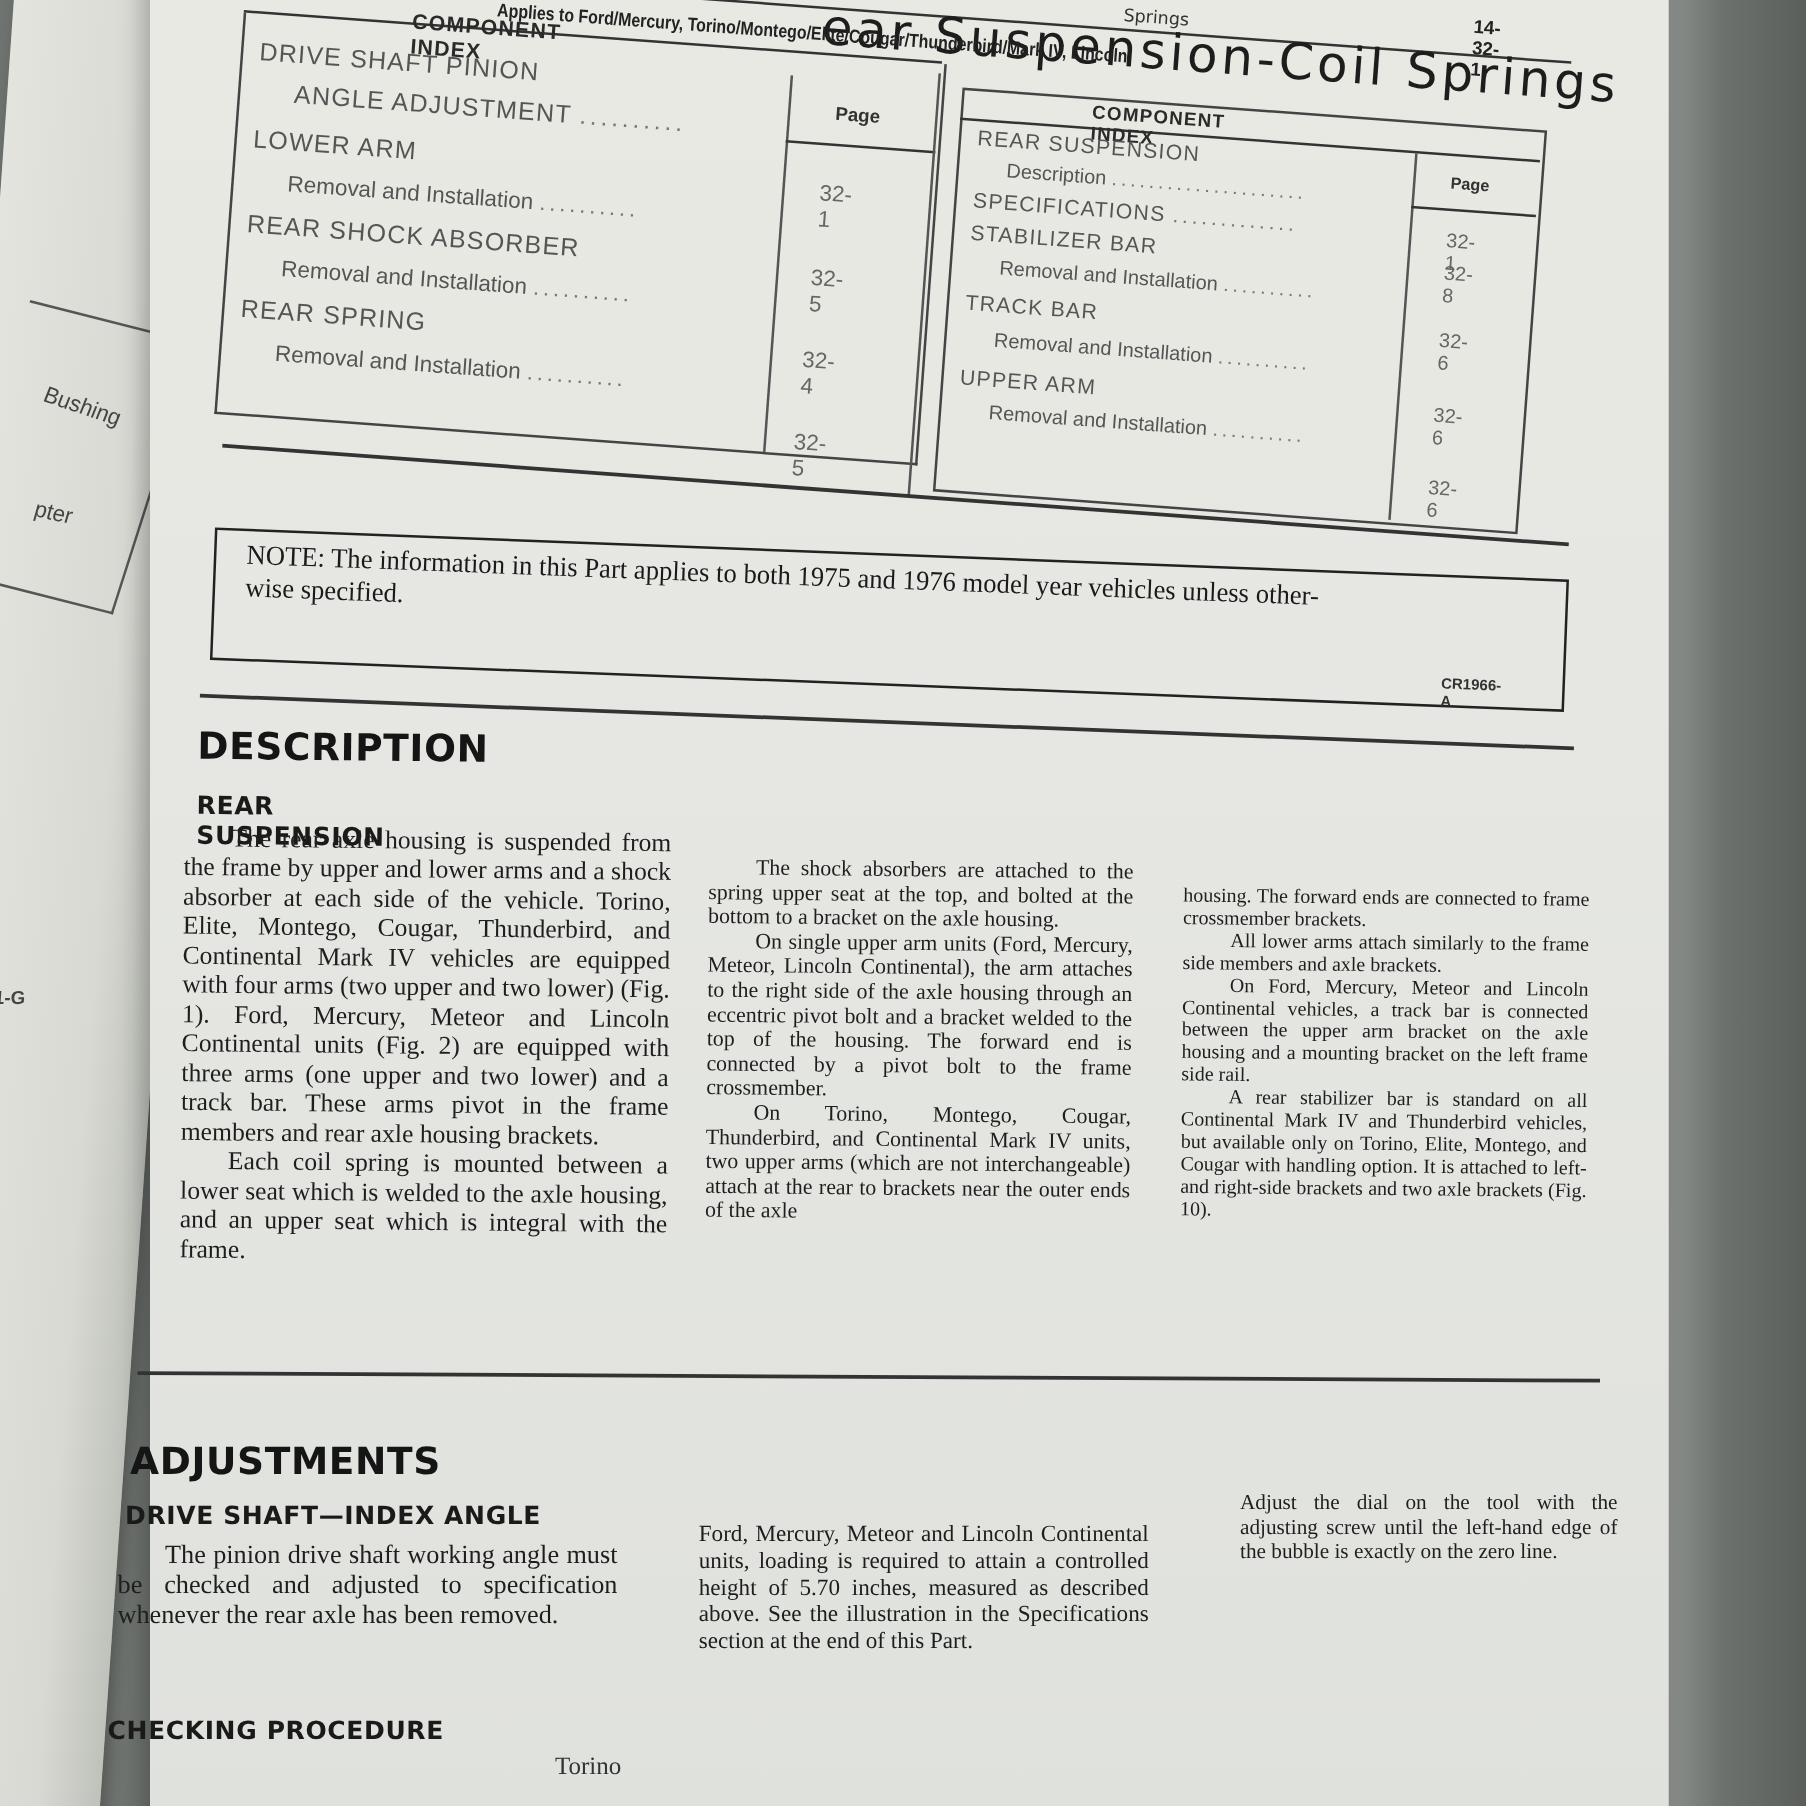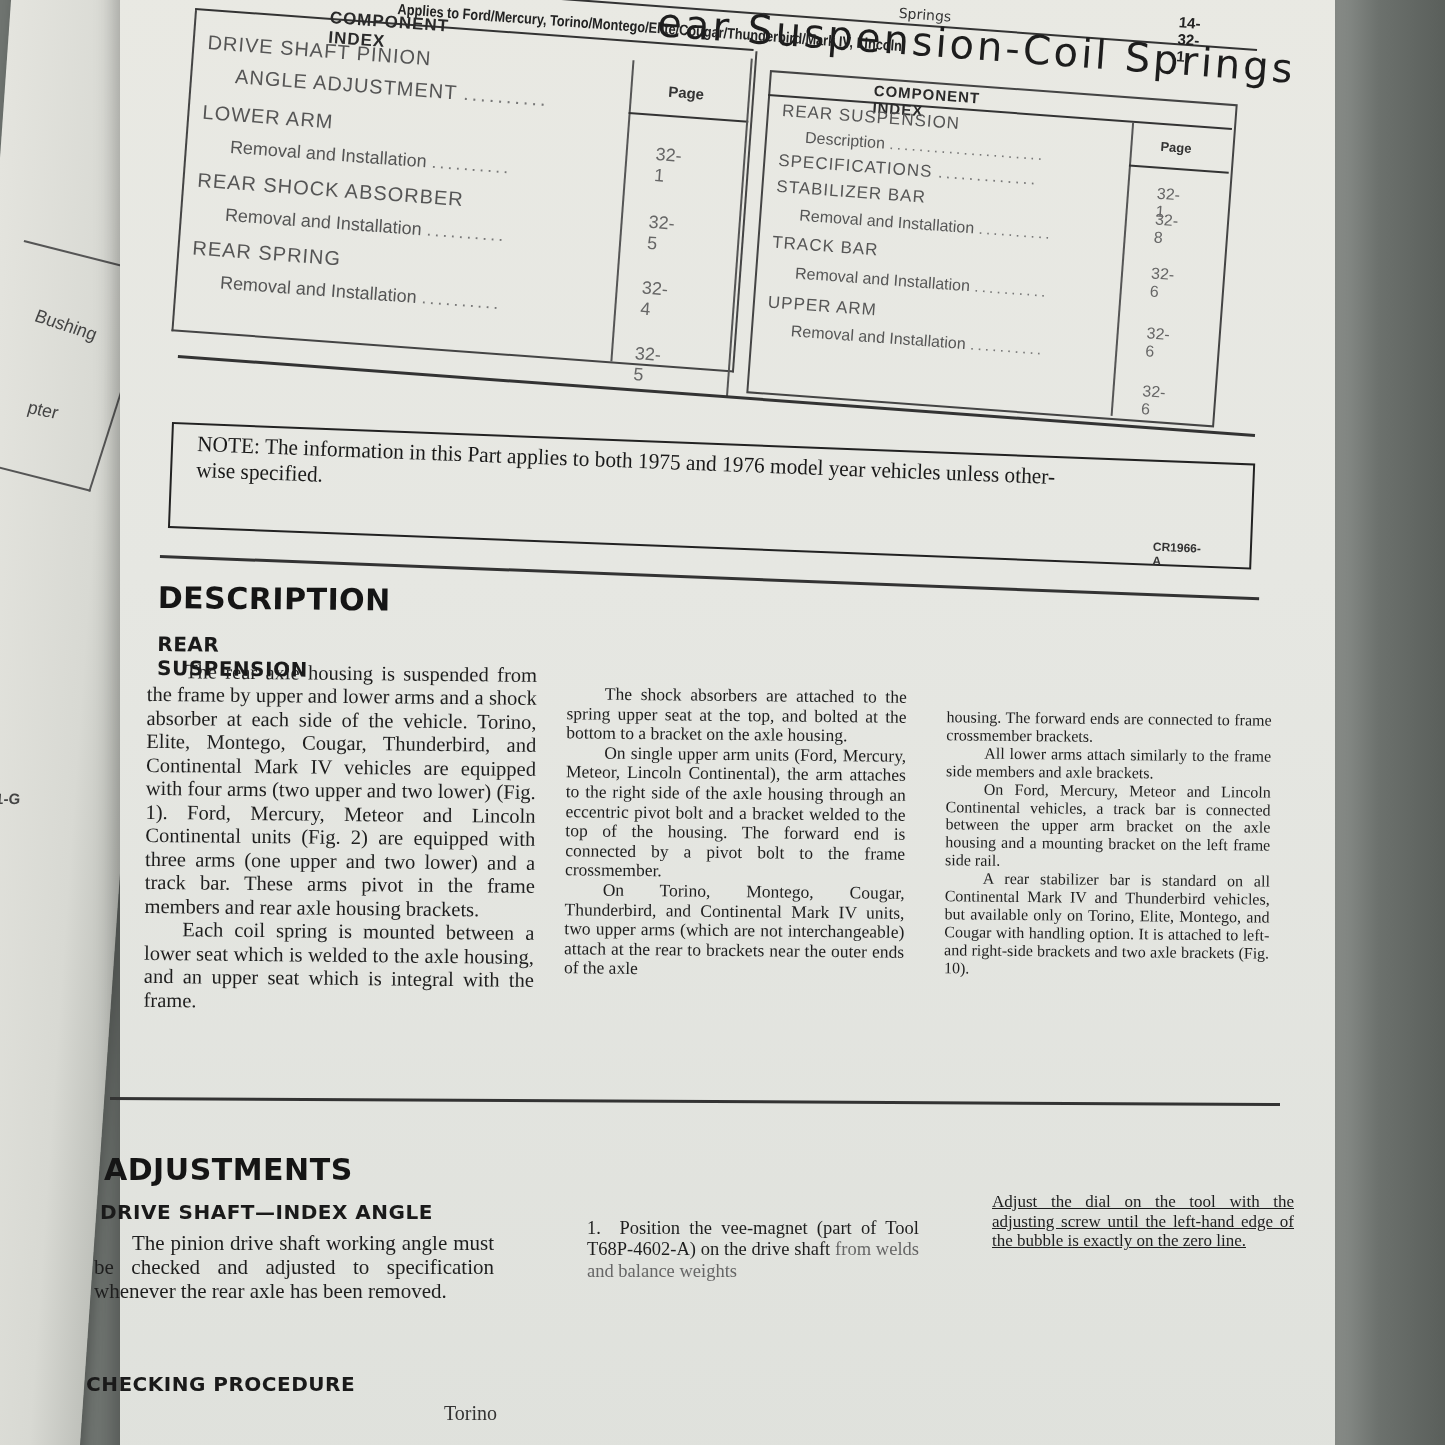--- a/index.html
+++ b/index.html
@@ -199,23 +199,23 @@
         <div class="h1" style="position:absolute; left:0; top:12px; white-space:nowrap;">ADJUSTMENTS</div>
         <div class="h2" style="position:absolute; left:-4px; top:60px; white-space:nowrap;">DRIVE SHAFT—INDEX ANGLE</div>
 
         <div class="col" style="left:-10px; top:92px; width:400px; font-size:21px; line-height:1.14;">
           <p>The pinion drive shaft working angle must be checked and adjusted to specification whenever the rear axle has been removed.</p>
         </div>
         <div class="h2" style="position:absolute; left:-18px; top:232px; white-space:nowrap;">CHECKING PROCEDURE</div>
         <span style="position:absolute; left:340px; top:262px; font-size:20px; color:#333;">Torino</span>
 
         <div class="col" style="left:455px; top:78px; width:360px; font-size:18.5px; line-height:1.15;">
-          <p class="noindent step"><span>1.</span>&nbsp;&nbsp;<span>Position the vee-magnet (part of Tool T68P-4602-A) on the drive shaft</span> <span style="color:#666;">from welds and balance weights</span></p>
+          <p class="noindent">Ford, Mercury, Meteor and Lincoln Continental units, loading is required to attain a controlled height of 5.70 inches, measured as described above. See the illustration in the Specifications section at the end of this Part.</p>
         </div>
 
         <div class="col" style="left:860px; top:52px; width:330px; font-size:17px; line-height:1.16;">
-          <p class="noindent" style="padding-left:28px;text-decoration:underline;">Adjust the dial on the tool with the adjusting screw until the left-hand edge of the bubble is exactly on the zero line.</p>
+          <p class="noindent" style="padding-left:28px;">Adjust the dial on the tool with the adjusting screw until the left-hand edge of the bubble is exactly on the zero line.</p>
         </div>
       </div>
 
     </div>
   </div>
 </div>
 
 </body></html>

